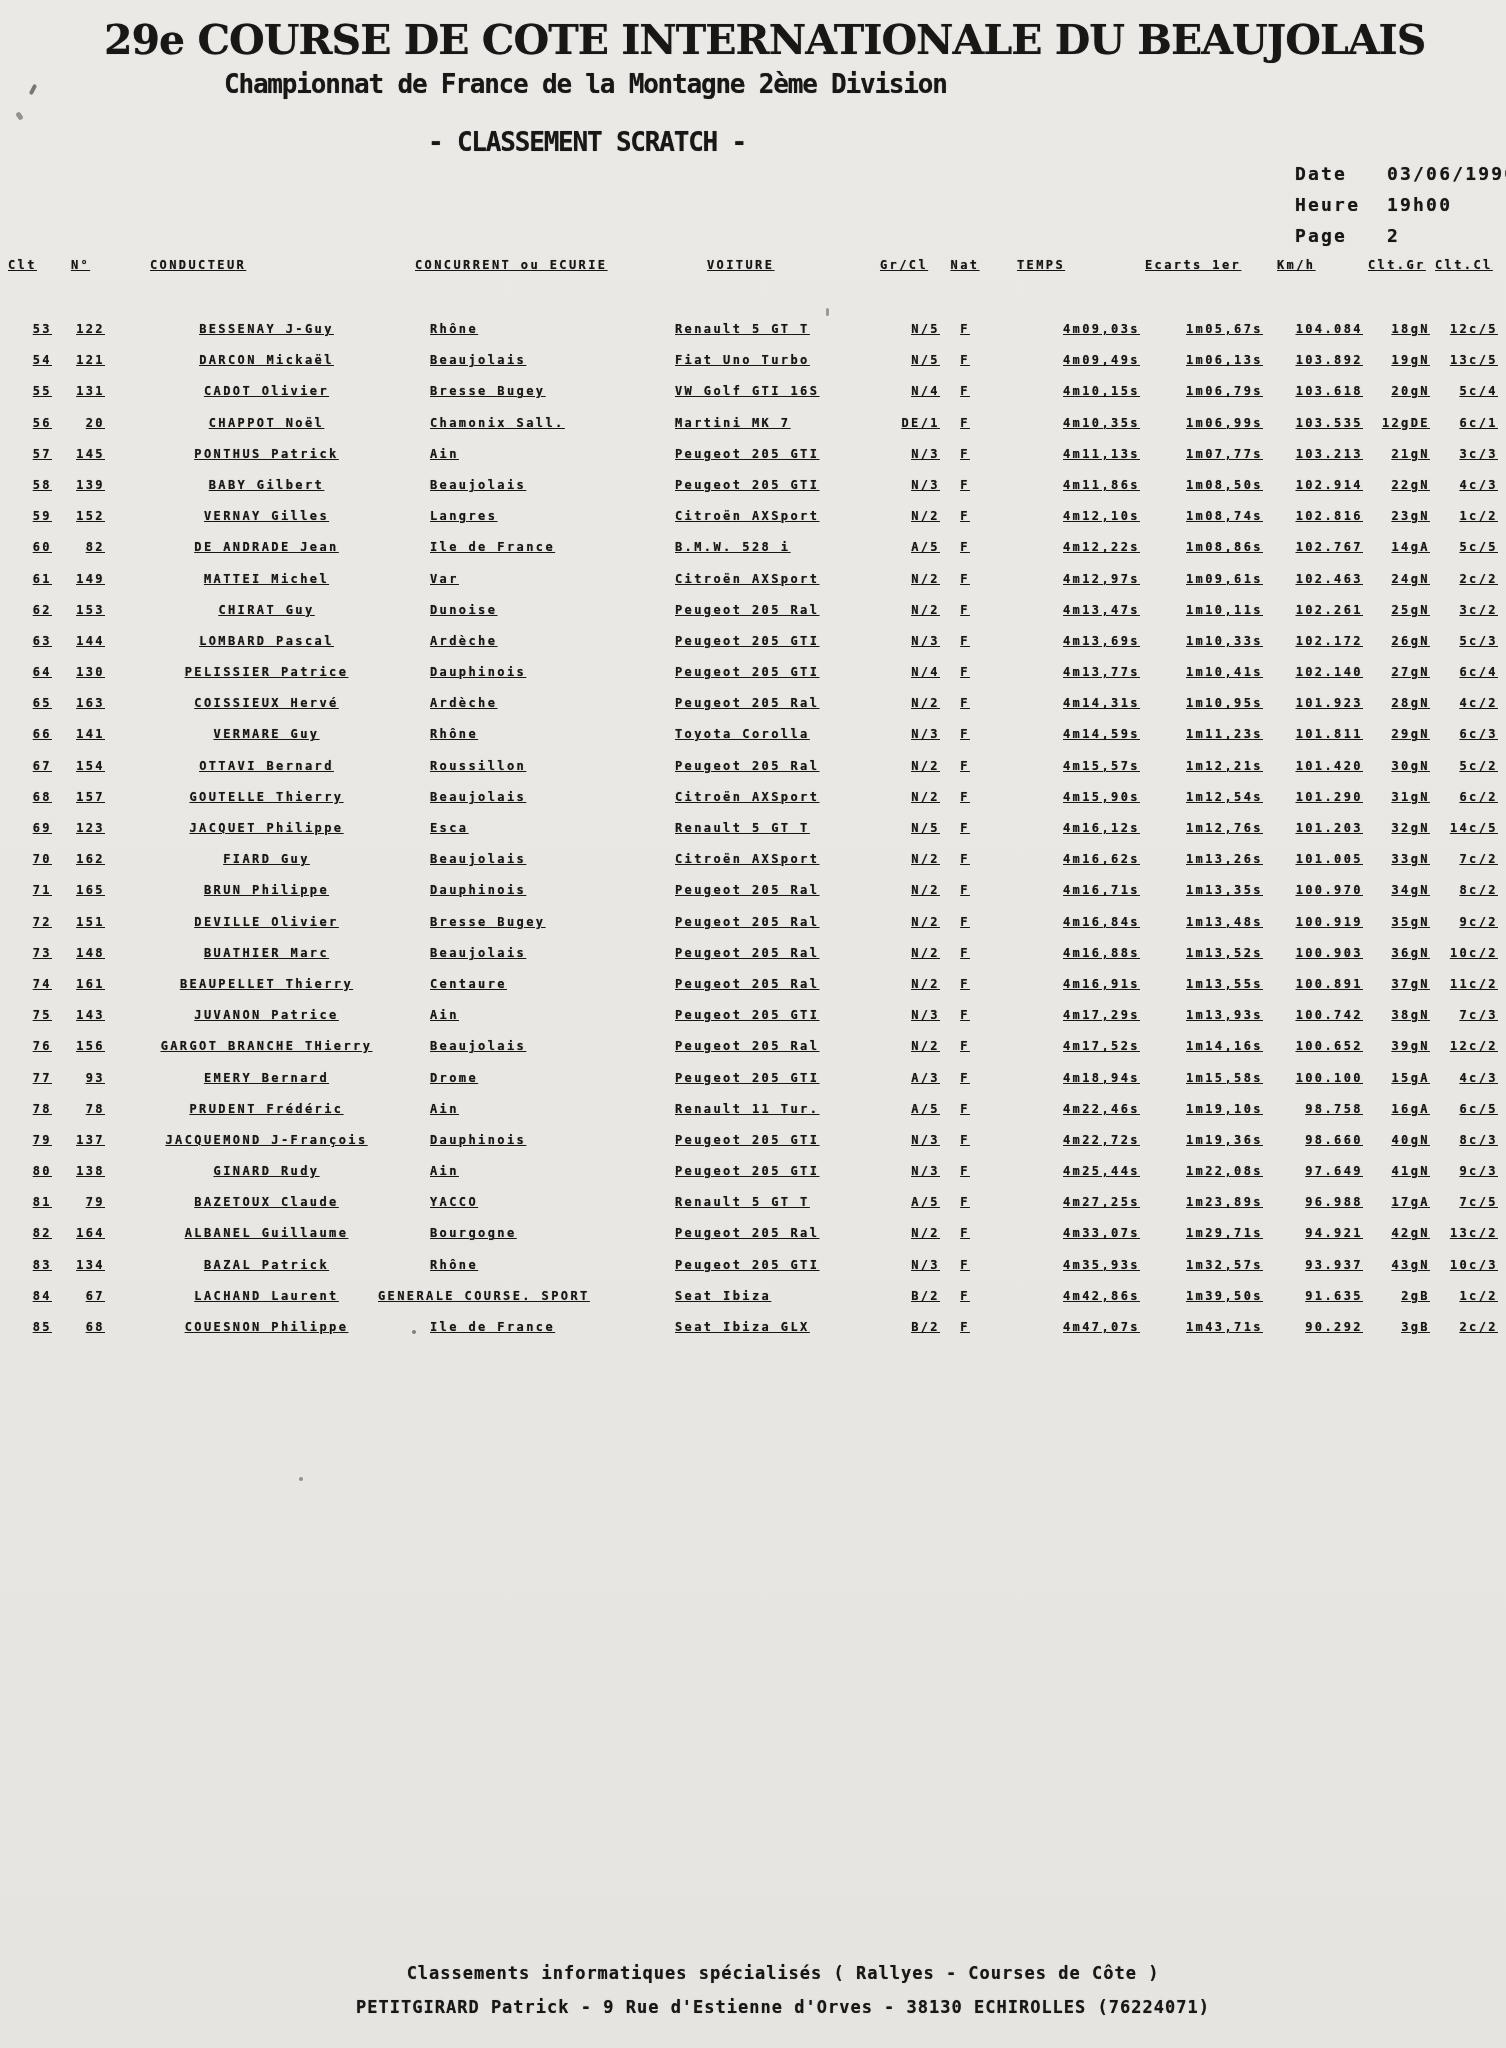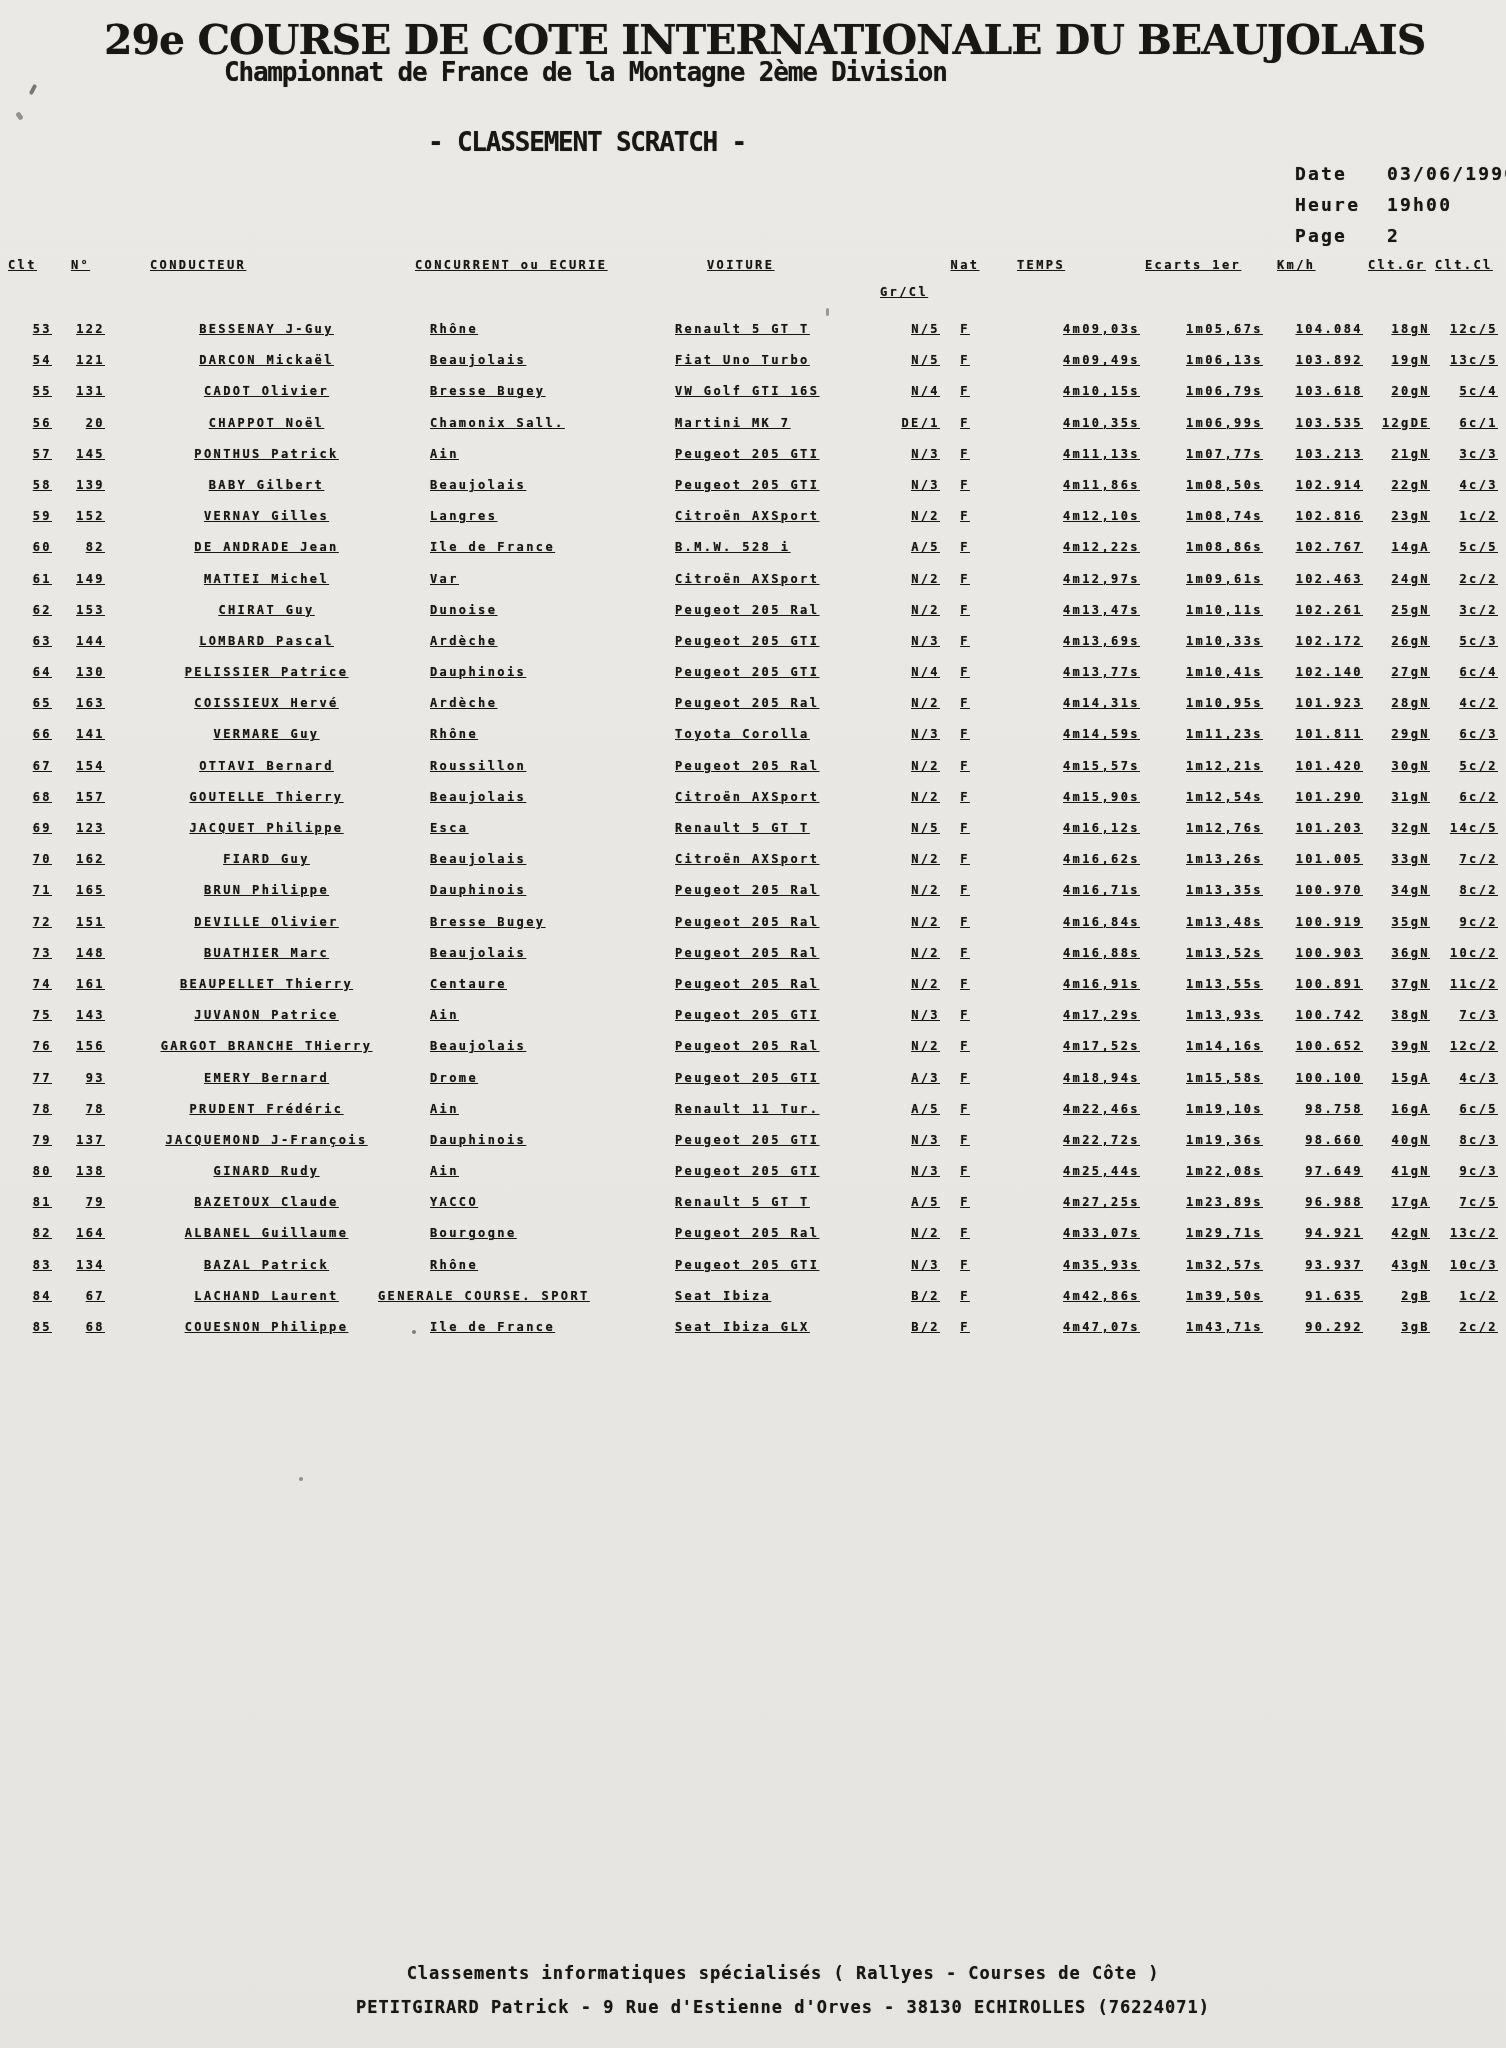--- a/index.html
+++ b/index.html
@@ -13,21 +13,21 @@
     font-weight:700;
   }
   .ink{color:#181716;text-shadow:0 0 0.8px rgba(24,23,22,.6);}
   .title{
     position:absolute;left:104px;top:20px;
     font-family:"DejaVu Serif","Liberation Serif",serif;
     font-weight:700;font-size:41px;line-height:41px;letter-spacing:-1px;
     white-space:nowrap;
   }
   .subtitle{
-    position:absolute;left:224px;top:56px;
+    position:absolute;left:224px;top:68px;
     font-size:26px;line-height:32px;letter-spacing:-1.2px;white-space:nowrap;
   }
   .section{
     position:absolute;left:428px;top:126px;
     font-size:26px;line-height:32px;letter-spacing:-1.2px;white-space:nowrap;
   }
   .meta{position:absolute;left:1295px;top:158px;font-size:18px;line-height:31px;letter-spacing:2.2px;white-space:nowrap;}
   .meta-label{display:inline-block;width:92px;}
   .thead,.row{
     display:grid;
@@ -51,21 +51,21 @@
   .c-ec{text-align:right;padding-right:5px;}
   .c-kmh{text-align:right;padding-right:5px;}
   .c-cgr{text-align:right;padding-right:5px;}
   .c-ccl{text-align:right;padding-right:8px;}
   
   .h-clt{text-align:left;padding-left:8px;}
   .h-num{text-align:center;}
   .h-cond{text-align:left;padding-left:43px;}
   .h-ecu{text-align:left;padding-left:0;}
   .h-voit{text-align:left;padding-left:47px;}
-  .h-gr{text-align:right;padding-right:25px;margin-top:27px;}
+  .h-gr{text-align:right;padding-right:25px;}
   .h-nat{text-align:center;}
   .h-temps{text-align:left;padding-left:32px;}
   .h-ec{text-align:right;padding-right:28px;}
   .h-kmh{text-align:left;padding-left:9px;}
   .h-cgr{text-align:right;padding-right:38px;}
   .h-ccl{text-align:right;padding-right:23px;}
   .footer{
     position:absolute;left:0;top:1956px;width:1506px;
     text-align:center;font-size:17px;line-height:34px;letter-spacing:1px;
     transform:translateX(30px);white-space:nowrap;

